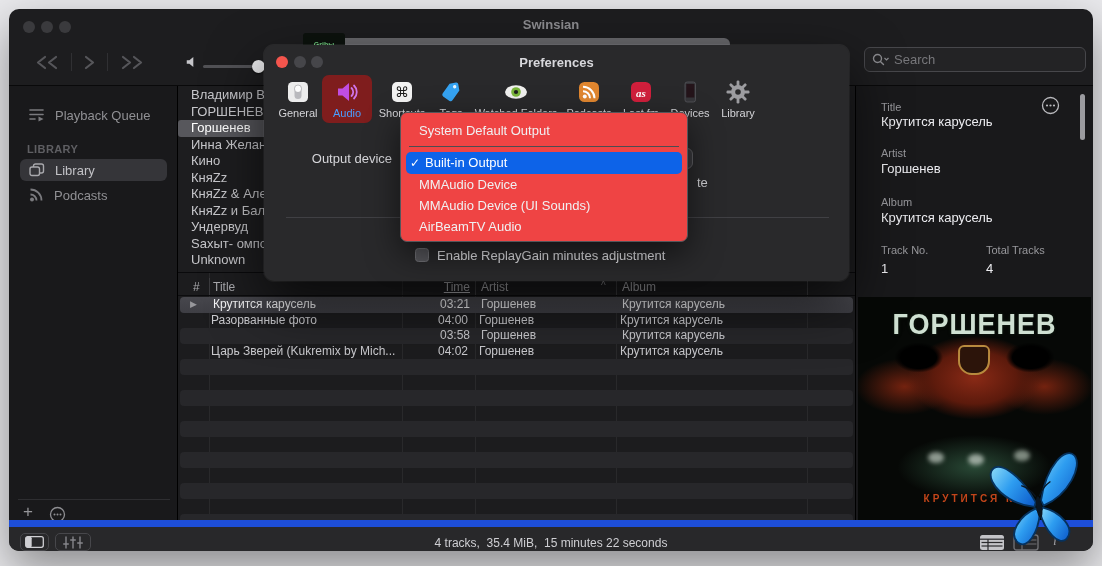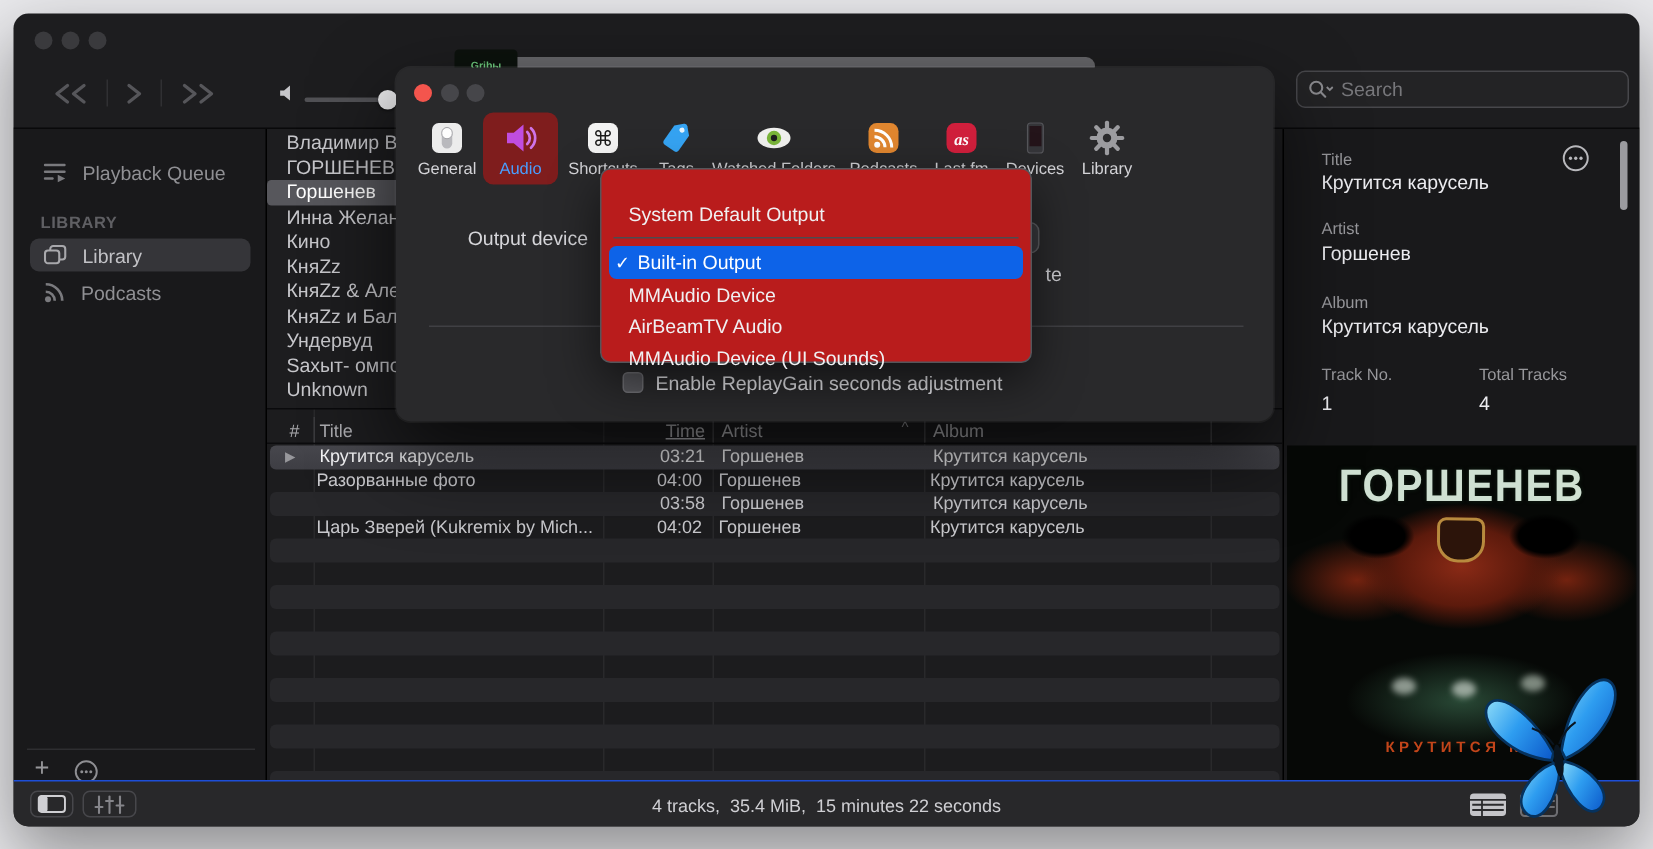--- a/index.html
+++ b/index.html
@@ -94,21 +94,21 @@
     box-shadow:40px 2px 0 #d8e0d8, 86px -2px 0 #b8c4b8; }
   .art-logo { position:absolute; left:0; right:0; top:12px; text-align:center; z-index:5;
     font-size:27px; font-weight:bold; color:#cfe0d2; letter-spacing:1px; transform:scaleY(1.12);
     text-shadow:0 0 3px rgba(20,40,25,.8); }
   .art-caption { position:absolute; left:0; right:0; top:196px; text-align:center; z-index:5;
     font-size:10px; font-weight:bold; color:#c2451a; letter-spacing:3px; }
 
   .butterfly { position:absolute; left:983px; top:438px; z-index:40; transform:rotate(-8deg); }
 
   
-  .statusbar { position:absolute; left:0; right:0; bottom:0; height:31px; background:#28282a; border-top:1px solid #1d4ed8; }
+  .statusbar { position:absolute; left:0; right:0; bottom:0; height:31px; background:#28282a; border-top:7px solid #1d4ed8; }
   .st-btn { position:absolute; top:6px; height:18px; border:1px solid #47474b; border-radius:5px;
     display:flex; align-items:center; justify-content:center; }
   .st-b1 { left:11px; width:29px; } .st-b2 { left:46px; width:36px; }
   .st-text { position:absolute; left:0; right:0; top:9px; text-align:center; font-size:12px; color:#cfcfd3; white-space:pre; }
   .st-r1 { position:absolute; left:970px; top:7px; } .st-r2 { position:absolute; left:1004px; top:7px; }
   .st-info { position:absolute; left:1044px; top:6px; font-size:14px; font-style:italic; font-family:"Liberation Serif",serif; color:#9a9a9e; }
 
   
   .prefs { position:absolute; left:255px; top:36px; width:585px; height:236px; background:#29292b;
     border-radius:10px; box-shadow:0 22px 55px rgba(0,0,0,.65), 0 0 0 1px rgba(255,255,255,.07); z-index:20; }
@@ -125,38 +125,39 @@
   .p-output-label { position:absolute; left:14px; top:106px; width:114px; text-align:right; font-size:13px; color:#d6d6da; }
   .p-popup-sliver { position:absolute; left:345px; top:103px; width:84px; height:21px;
     background:#39393d; border:1px solid #5e5e62; border-radius:6px; z-index:1; }
   .p-fragment { position:absolute; left:433px; top:130px; font-size:13px; color:#cdcdd1; }
   .p-sep { position:absolute; left:22px; right:20px; top:172px; height:1px; background:#404044; }
   .p-check { position:absolute; left:151px; top:203px; width:14px; height:14px; background:#57575c;
     border:1px solid #707075; border-radius:3.5px; }
   .p-check-label { position:absolute; left:173px; top:203px; font-size:13px; color:#e2e2e6; }
 
   
-  .menu { position:absolute; left:136px; top:67px; width:288px; height:130px; background:#b91c1c;
-    border:1px solid #55555a; border-radius:7px; box-shadow:0 12px 32px rgba(0,0,0,.55); z-index:10; padding-top:19px; }
+  .menu { position:absolute; left:136px; top:67px; width:288px; height:130px; background:#ef4444;
+    border:1px solid #55555a; border-radius:7px; box-shadow:0 12px 32px rgba(0,0,0,.55); z-index:10; padding-top:7px; }
   .m-item { position:relative; height:21px; line-height:21px; font-size:13px; color:#f0f0f2; padding-left:18px; white-space:nowrap; }
   .m-sep { height:1px; background:#4c4c50; margin:5px 8px; }
   .m-item.checked { margin:0 5px; padding-left:19px; height:22px; line-height:22px; border-radius:5px; background:#0d63e8; color:#fff; }
   .m-check { position:absolute; left:4px; top:0; font-family:"DejaVu Sans",sans-serif; font-size:12px; }
 
   svg { display:block; }
 </style>
 </head>
 <body>
 
 <div class="window">
 
   <div class="titlebar">
     <div class="traffic t1"></div>
     <div class="traffic t2"></div>
     <div class="traffic t3"></div>
+    <div class="win-title">Swinsian</div>
   </div>
 
   <div class="transport">
     <span>
         <svg width="27" height="17" viewBox="0 0 27 17">
           <path d="M12 3 L5 8.5 L12 14 M23 3 L16 8.5 L23 14" stroke="#56565a" stroke-width="2.2" fill="none" stroke-linecap="round" stroke-linejoin="round"></path>
         </svg>
       </span>
     <span class="tr-div"></span>
     <span>
@@ -409,20 +410,21 @@
       <path d="M54 65 C72 72 86 92 75 102 C65 110 53 90 50 70 Z" fill="url(#bw)" stroke="#06325e" stroke-width="2"></path>
       <ellipse cx="50" cy="64" rx="3.2" ry="12" fill="#0a1520"></ellipse>
       <path d="M48 52 C44 44 38 40 34 38 M52 52 C56 44 62 40 66 38" stroke="#0a1520" stroke-width="1.5" fill="none"></path>
     </svg>
   </div>
 
   <div class="prefs">
     <div class="p-traffic pt1"></div>
     <div class="p-traffic pt2"></div>
     <div class="p-traffic pt3"></div>
+    <div class="p-title">Preferences</div>
 
     <div class="p-tabs">
       <div class="p-tab" style="width:44px;">
         <span>
             <svg width="26" height="26" viewBox="0 0 26 26">
               <rect x="3" y="3" width="20" height="20" rx="4.5" fill="#ececec"></rect>
               <rect x="9.5" y="6" width="7" height="14" rx="3.5" fill="#b9b9bd"></rect>
               <rect x="9.5" y="6" width="7" height="7.5" rx="3.5" fill="#fdfdfd" stroke="#9a9a9e" stroke-width="0.6"></rect>
             </svg>
           </span>
@@ -515,28 +517,28 @@
           </span>
         <span class="lbl">Library</span>
       </div>
     </div>
 
     <div class="p-output-label">Output device</div>
     <div class="p-popup-sliver"></div>
     <div class="p-fragment">te</div>
     <div class="p-sep"></div>
     <div class="p-check"></div>
-    <div class="p-check-label">Enable ReplayGain seconds adjustment</div>
+    <div class="p-check-label">Enable ReplayGain minutes adjustment</div>
 
     <div class="menu">
       <div class="m-item">System Default Output</div>
       <div class="m-sep"></div>
       <div class="m-item checked">
         <span class="m-check">✓</span>
         <span>Built-in Output</span>
       </div>
       <div class="m-item">MMAudio Device</div>
+      <div class="m-item">MMAudio Device (UI Sounds)</div>
       <div class="m-item">AirBeamTV Audio</div>
-      <div class="m-item">MMAudio Device (UI Sounds)</div>
     </div>
   </div>
 
 </div>
 
 </body></html>

